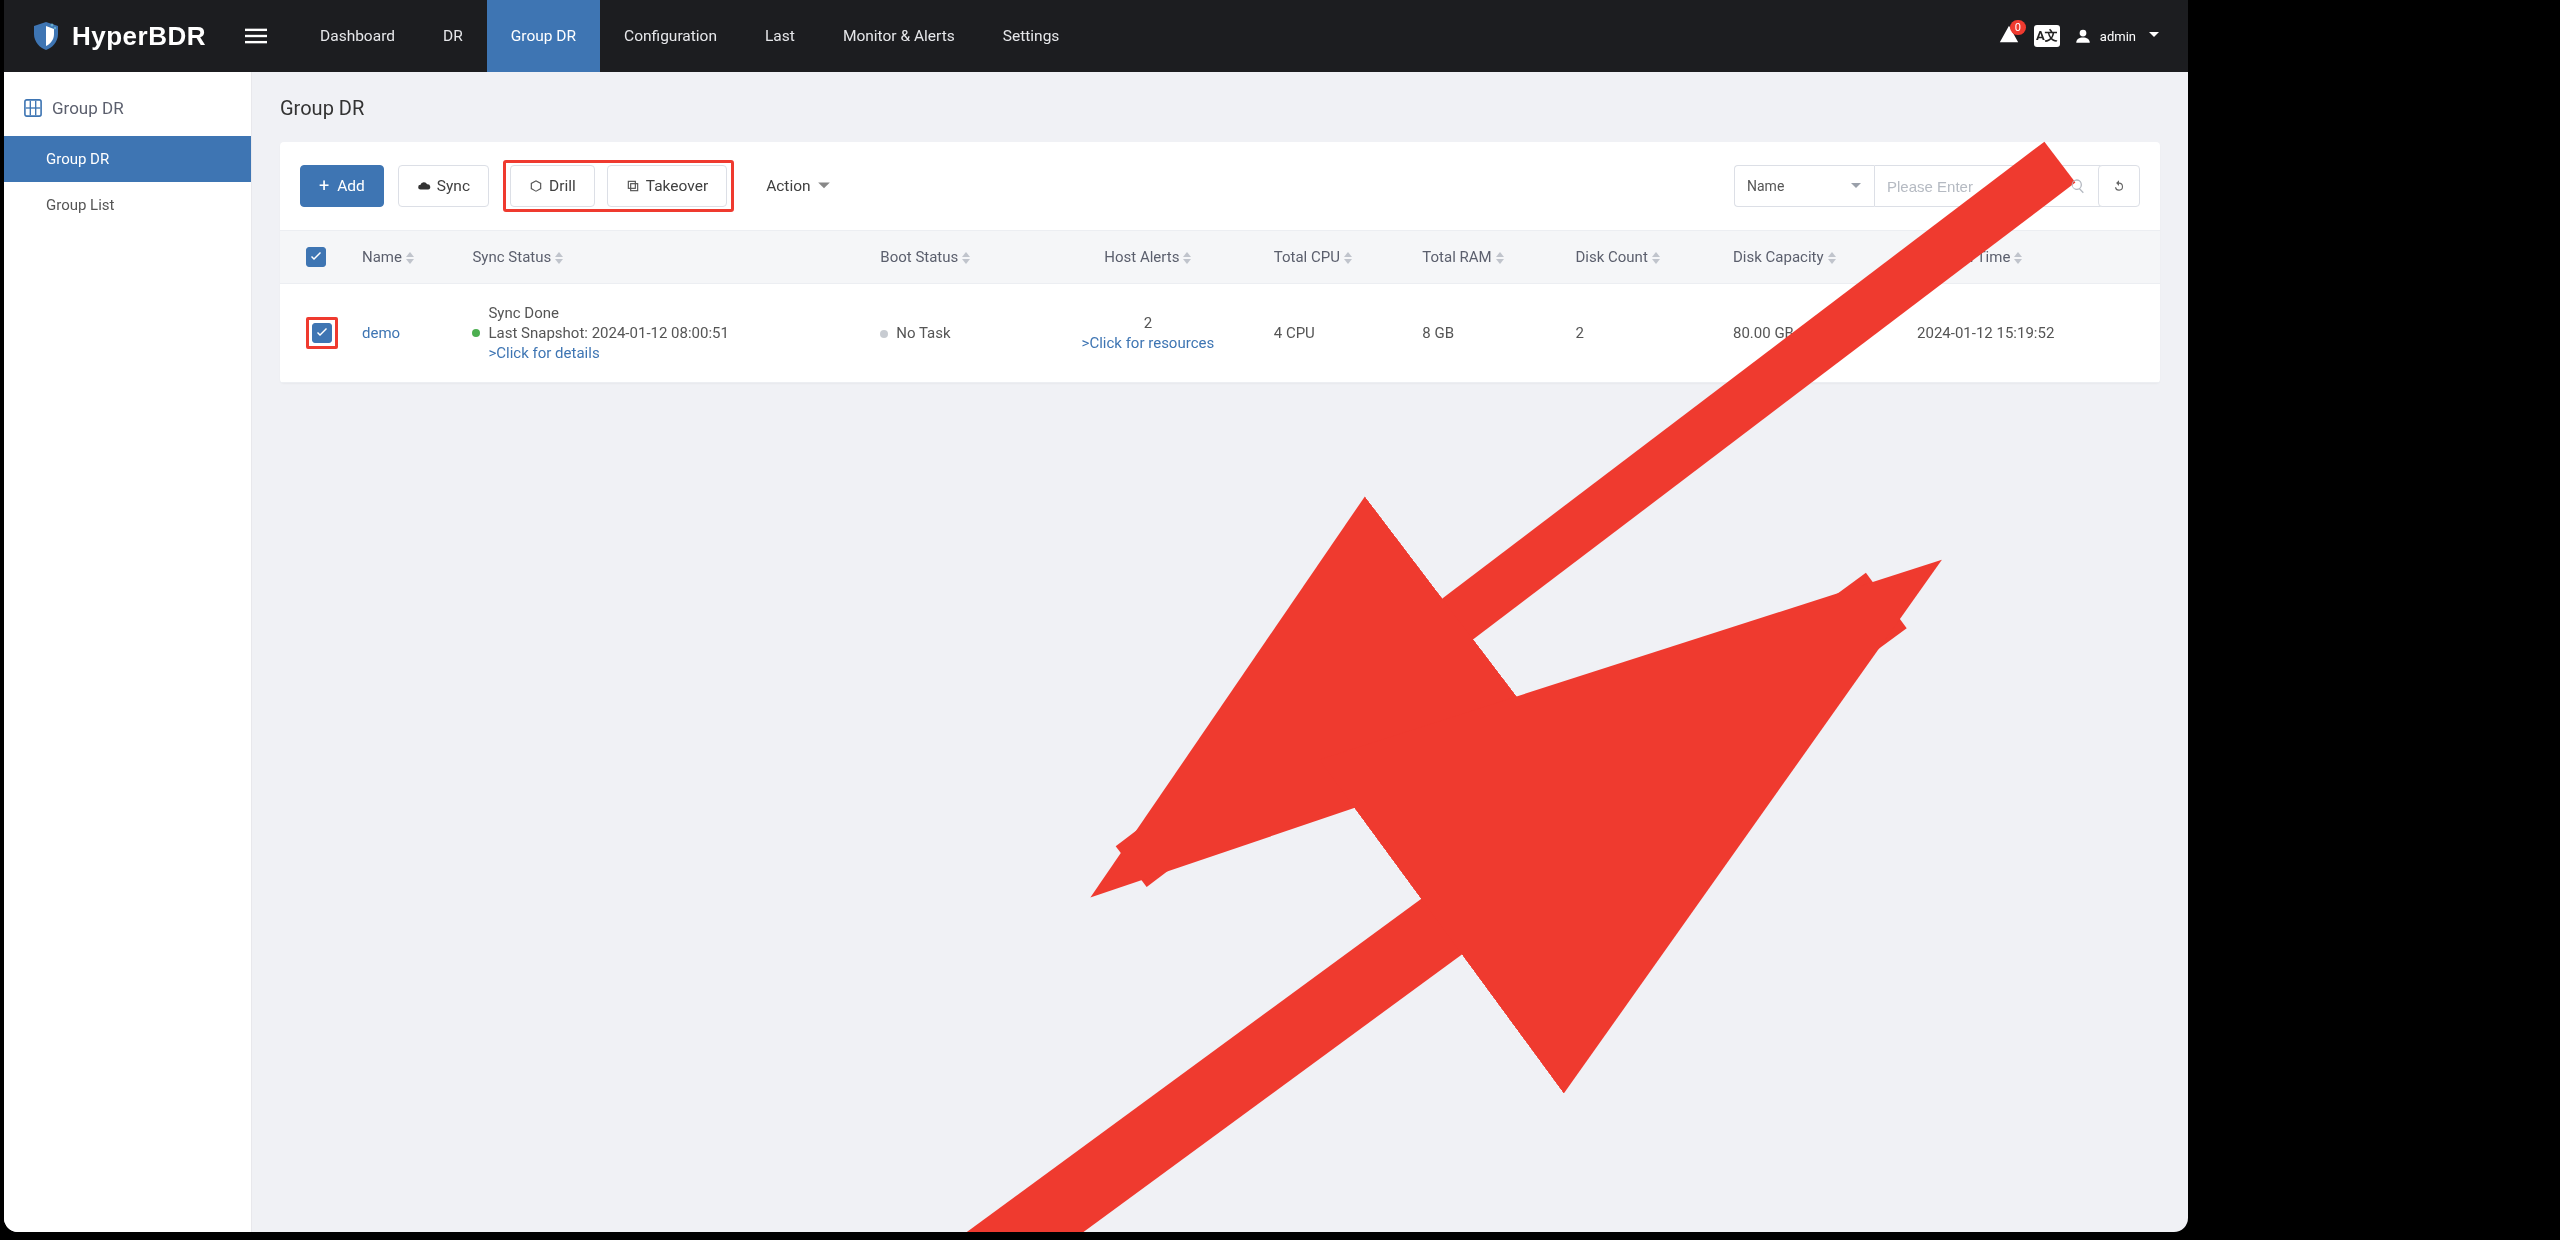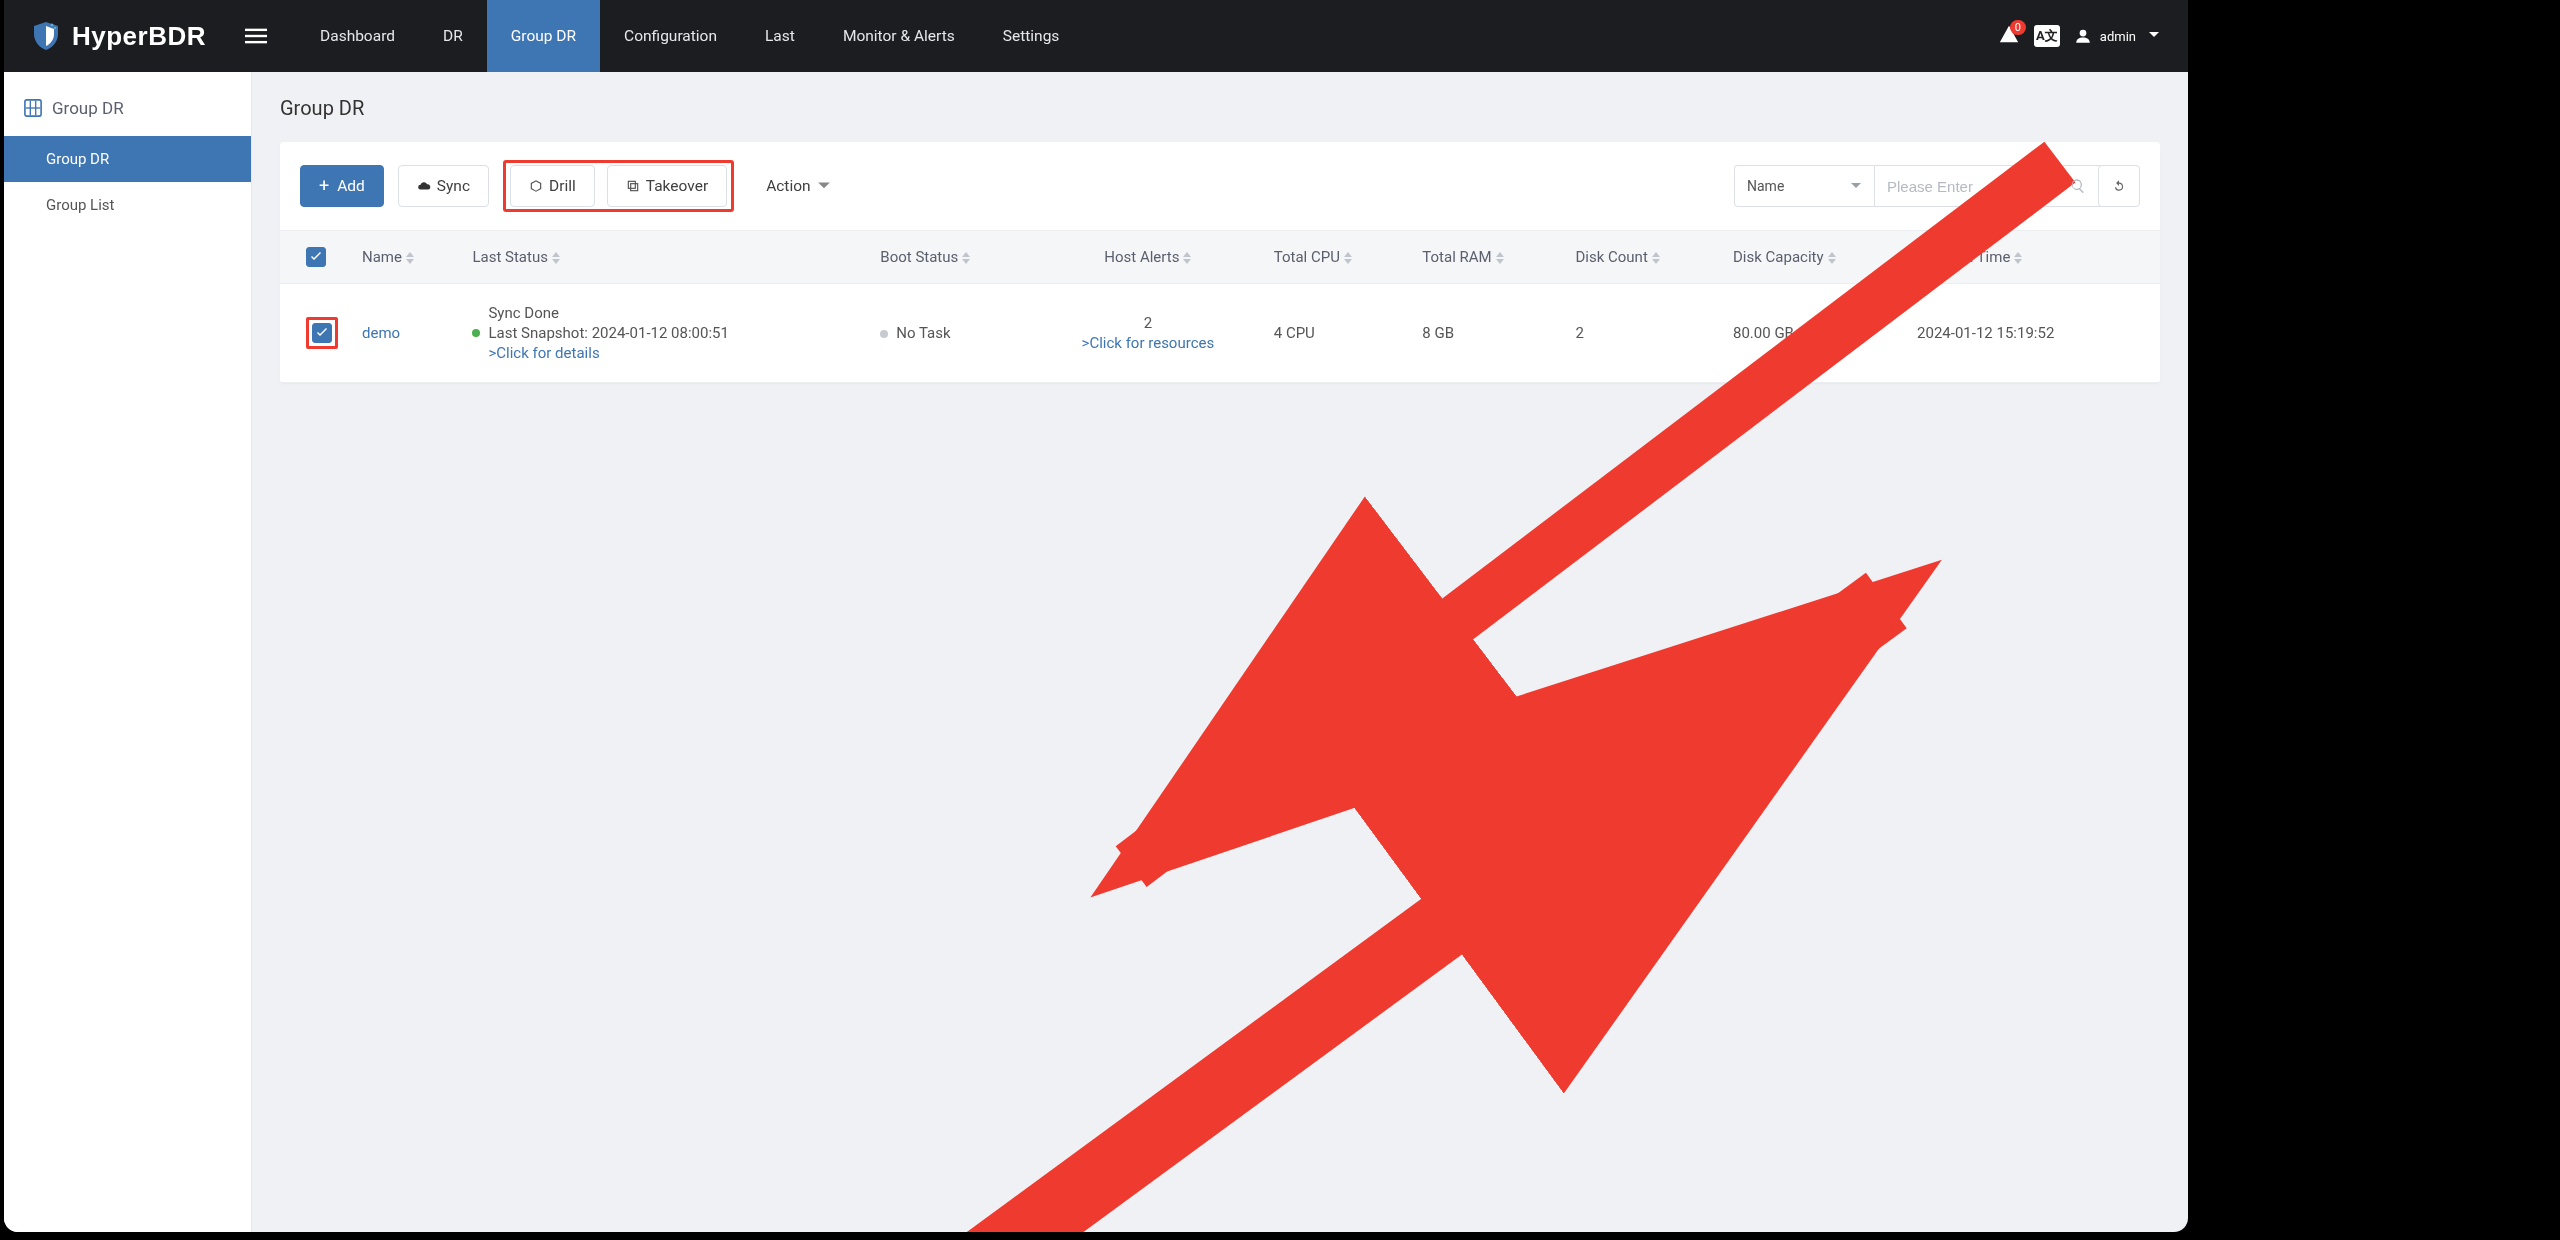--- a/index.html
+++ b/index.html
@@ -355,21 +355,21 @@
             <tr>
               <th><span class="chk checked">
                     <svg viewBox="0 0 12 12">
                       <path d="M1 6l3 3 7-7-1-1-6 6-2-2z"></path>
                     </svg>
                   </span></th>
               <th><span>Name</span><span class="sort-caret">
                     <span class="up"></span>
                     <span class="down"></span>
                   </span></th>
-              <th><span>Last Status</span><span class="sort-caret">
+              <th><span>Sync Status</span><span class="sort-caret">
                     <span class="up"></span>
                     <span class="down"></span>
                   </span></th>
               <th><span>Boot Status</span><span class="sort-caret">
                     <span class="up"></span>
                     <span class="down"></span>
                   </span></th>
               <th class="center"><span>Host Alerts</span><span class="sort-caret">
                     <span class="up"></span>
                     <span class="down"></span>

